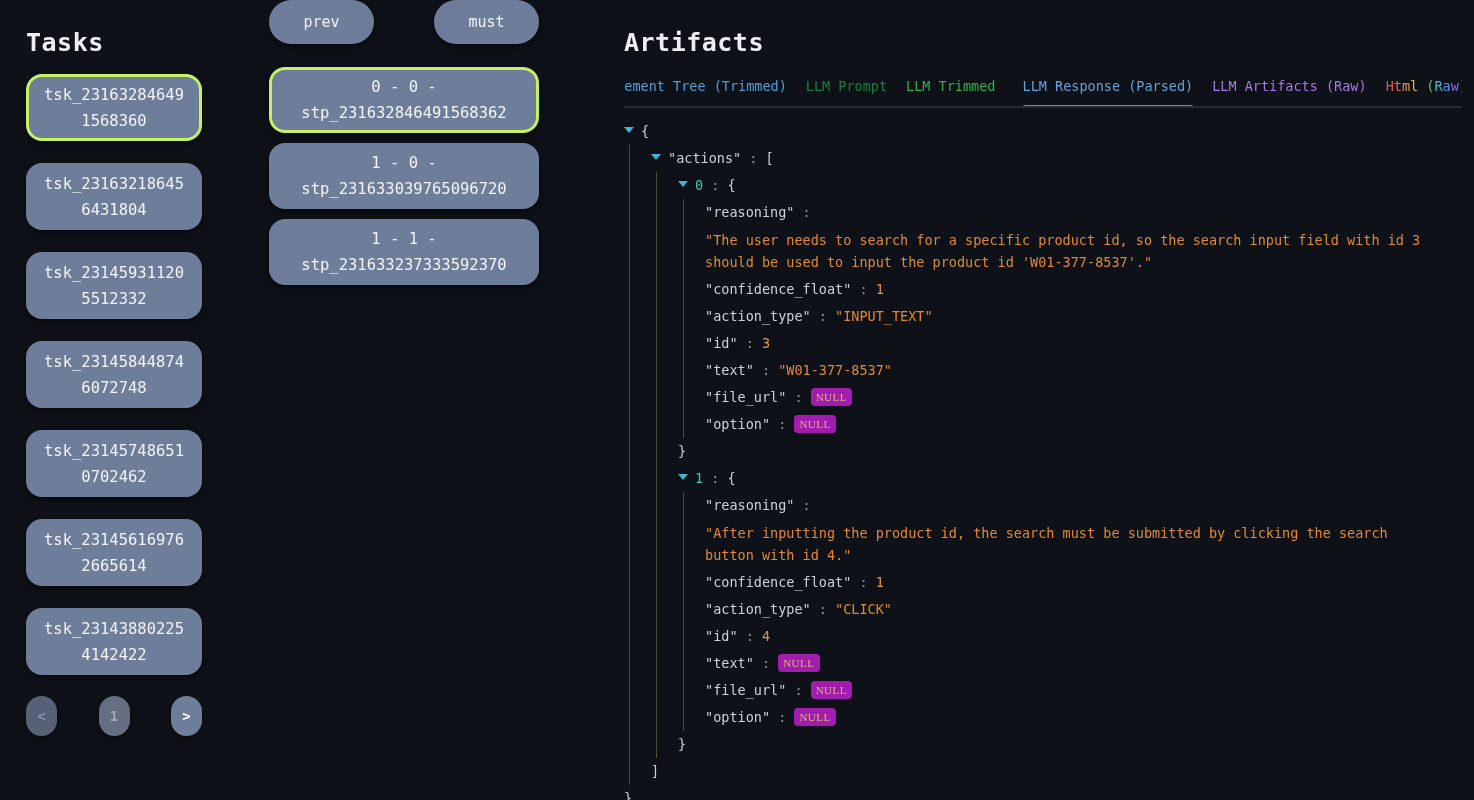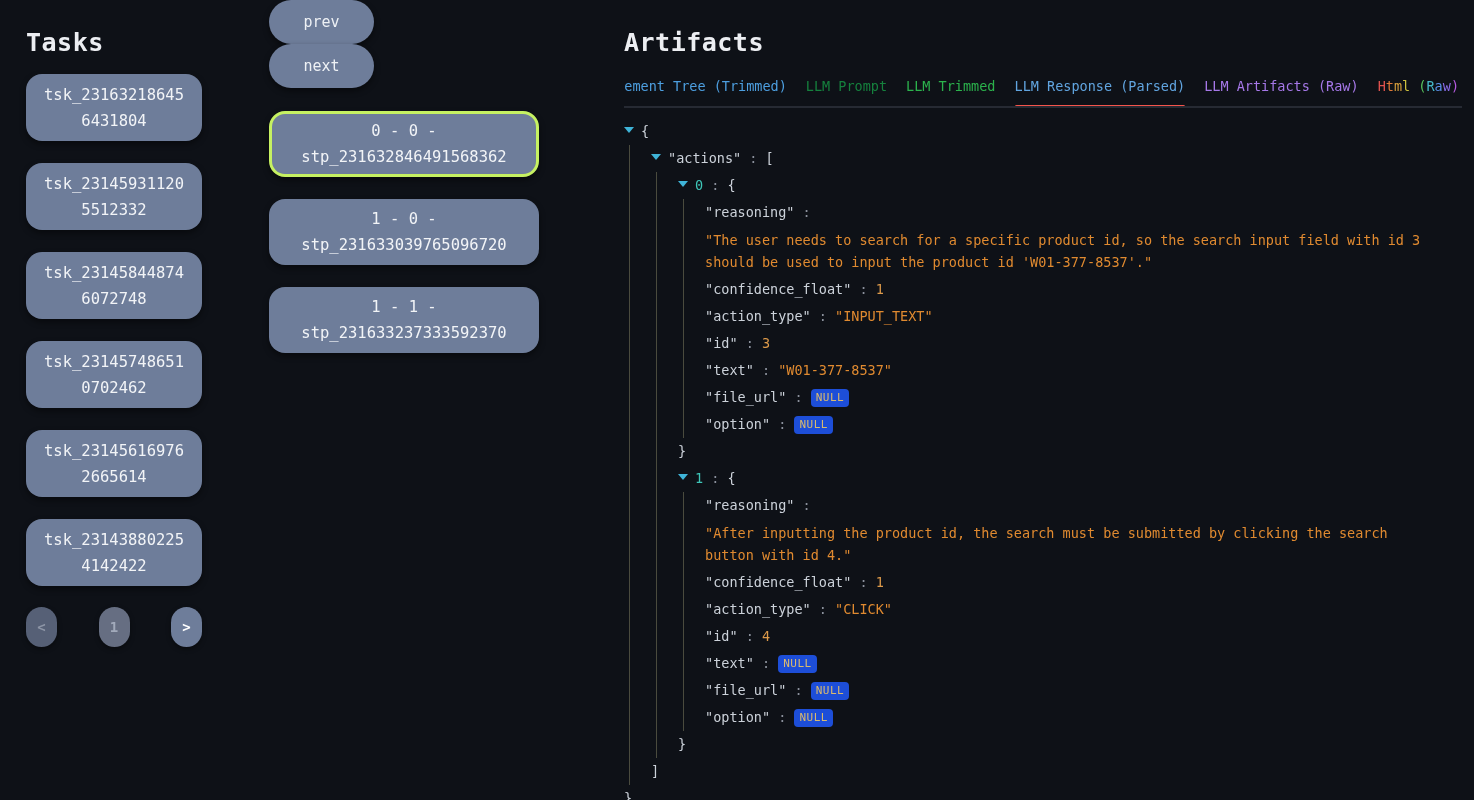--- a/index.html
+++ b/index.html
@@ -40,29 +40,29 @@
     display:flex; align-items:center; justify-content:center;
     font-size:14px; font-weight:bold; cursor:pointer;
     box-shadow:0 2px 5px rgba(0,0,0,0.4);
   }
   .pg-prev { background:#566076; color:#8d95a6; cursor:default; }
   .pg-page { background:#666e82; color:#a2aabb; }
   .pg-next { background:#6e7d9a; color:#ffffff; }
 
   
   .steps { left:269px; width:270px; }
-  .step-nav { display:flex; justify-content:space-between; margin-bottom:23px;flex-direction:column; }
+  .step-nav { display:flex; justify-content:space-between; margin-bottom:23px; }
   .nav-btn {
     width:105px; height:44px; border-radius:22px;
     background:#6e7d9a; color:#eef1f5; font-size:15px;
     display:flex; align-items:center; justify-content:center;
     cursor:pointer; box-shadow:0 3px 6px rgba(0,0,0,0.45);
     font-family:"DejaVu Sans Mono", monospace;
   }
-  .step-list { display:flex; flex-direction:column; gap:22px; }
+  .step-list { display:flex; flex-direction:column; gap:10px; }
   .step-btn {
     min-height:66px; font-size:15.5px; line-height:26px; padding:4px 14px;
   }
 
   
   .artifacts { left:624px; width:838px; }
   .tabs {
     display:flex; gap:19px; align-items:flex-end;
     border-bottom:2px solid #262a33;
     overflow:hidden; white-space:nowrap;
@@ -95,64 +95,65 @@
   }
   .row-content { flex:1 1 auto; }
   .row-content.wrap { max-width:730px; line-height:22px; white-space:normal; }
   .tok-key   { color:#ccd2da; }
   .tok-colon { color:#8b919c; }
   .tok-punc  { color:#ccd2da; }
   .tok-index { color:#3ec6b8; }
   .tok-string{ color:#e08a30; }
   .tok-number{ color:#dd9a4a; }
   .null-badge {
-    display:inline-block; background:#1d4ed8; color:#d9ba6f;
+    display:inline-block; background:#a21caf; color:#d9ba6f;
     font-size:11px; line-height:14px; padding:2px 5px; border-radius:4px;
-    vertical-align:1px; letter-spacing:0.5px;
+    vertical-align:1px; letter-spacing:0.5px;font-family:Liberation Serif, serif;
   }
 </style>
 </head>
 <body>
 
 <div class="panel tasks">
   <div class="panel-title">Tasks</div>
   <div class="task-list">
+      <div class="btn task-btn selected">tsk_231632846491568360</div>
       <div class="btn task-btn">tsk_231632186456431804</div>
       <div class="btn task-btn">tsk_231459311205512332</div>
       <div class="btn task-btn">tsk_231458448746072748</div>
       <div class="btn task-btn">tsk_231457486510702462</div>
       <div class="btn task-btn">tsk_231456169762665614</div>
       <div class="btn task-btn">tsk_231438802254142422</div>
     </div>
   <div class="pagination">
     <div class="pg-btn pg-prev">&lt;</div>
     <div class="pg-btn pg-page">1</div>
     <div class="pg-btn pg-next">&gt;</div>
   </div>
 </div>
 
 <div class="panel steps">
   <div class="step-nav">
     <div class="nav-btn">prev</div>
-    <div class="nav-btn">next</div>
+    <div class="nav-btn">must</div>
   </div>
   <div class="step-list">
       <div class="btn step-btn selected">0 - 0 - stp_231632846491568362</div>
       <div class="btn step-btn">1 - 0 - stp_231633039765096720</div>
       <div class="btn step-btn">1 - 1 - stp_231633237333592370</div>
     </div>
 </div>
 
 <div class="panel artifacts">
   <div class="panel-title">Artifacts</div>
   <div class="tabs">
       <span class="tab clip-left" style="color: rgb(77, 159, 224);">Element Tree (Trimmed)</span>
       <span class="tab" style="color: #15803d;">LLM Prompt</span>
       <span class="tab" style="color: rgb(43, 178, 76);">LLM Trimmed</span>
-      <span class="tab active" style="color: rgb(97, 165, 224);">LLM Response (Parsed)</span>
+      <span class="tab active" style="color: rgb(97, 165, 224); margin-left: 8px;">LLM Response (Parsed)</span>
       <span class="tab" style="color: rgb(166, 120, 232);">LLM Artifacts (Raw)</span>
       <span class="tab"><span style="color: rgb(224, 82, 78);">H</span><span style="color: rgb(224, 120, 56);">t</span><span style="color: rgb(216, 161, 60);">m</span><span style="color: rgb(205, 193, 63);">l</span><span style="color: rgb(134, 200, 78);"> </span><span style="color: rgb(88, 196, 92);">(</span><span style="color: rgb(69, 184, 200);">R</span><span style="color: rgb(90, 143, 232);">a</span><span style="color: rgb(138, 106, 232);">w</span><span style="color: rgb(181, 90, 224);">)</span></span>
     </div>
   <div class="json-tree">
       <div class="json-row">
         <span class="arrow-slot">
           <i class="tri"></i>
         </span>
         <div class="row-content"><span class="tok-punc">{</span></div>
       </div>

